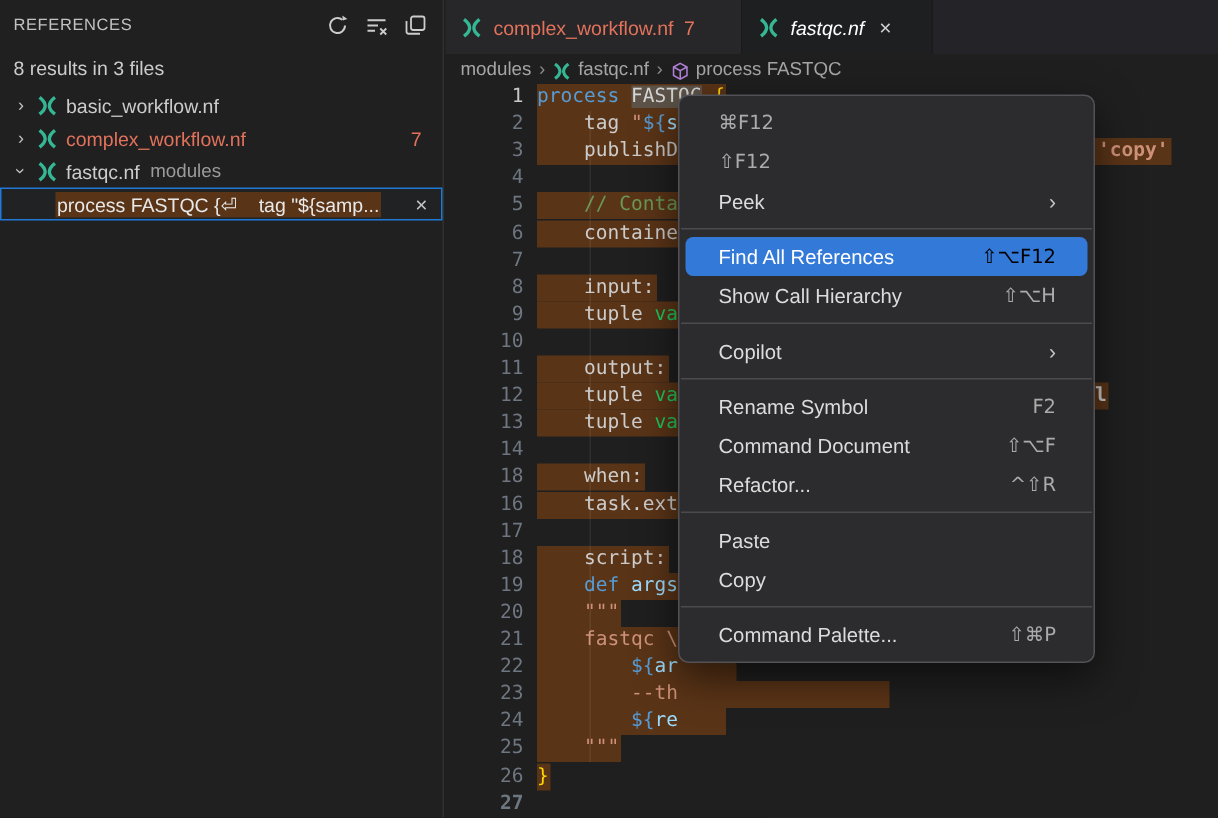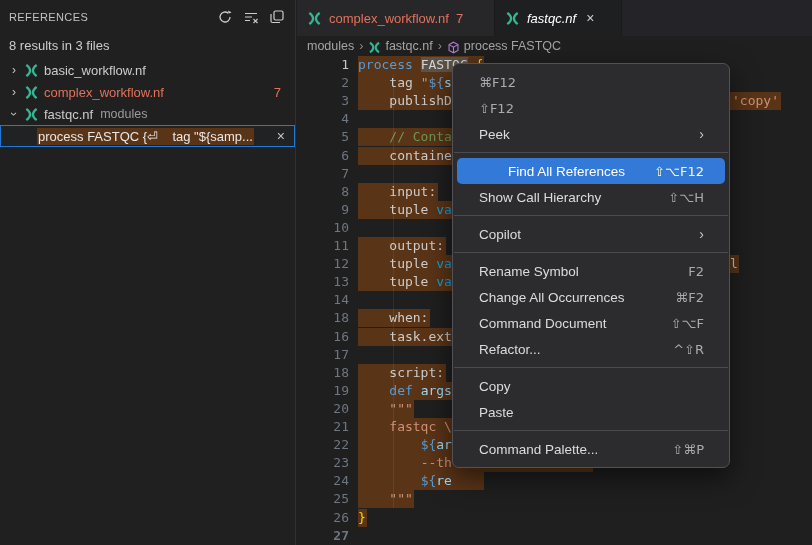--- a/index.html
+++ b/index.html
@@ -46,39 +46,39 @@
   .breadcrumb .nf { margin-right:4px; position:relative; top:1px; }
   .breadcrumb .sym { margin-right:4px; position:relative; top:1px; }
 
   
   .code-row { position:absolute; left:297px; width:515px; height:18.1px;
               font-family:"DejaVu Sans Mono", monospace; font-size:13px; line-height:18.1px; }
   .code-row .num { position:absolute; left:0; top:0; width:52px; text-align:right; color:#6e7681; }
   .code-row .num.cur { color:#c8c8c8; }
   .code-row .hl { position:absolute; left:61px; top:0; height:18.1px; background:#5a3417; }
   .code-row .code { position:absolute; left:61px; top:0; white-space:pre; }
-  .code-row .frag { position:absolute; top:0; white-space:pre; }
+  .code-row .frag { position:absolute; top:0; white-space:pre;font-weight:bold; }
   .tok-p { color:#cccccc; } .tok-k { color:#569cd6; } .tok-s { color:#ce9178; }
-  .tok-c { color:#6a9955; } .tok-f { color:#0ea5e9; } .tok-v { color:#9cdcfe; }
+  .tok-c { color:#6a9955; } .tok-f { color:#22c55e; } .tok-v { color:#9cdcfe; }
   .tok-g { color:#ffd700; }
   .tok-w { color:#d6d6d6; background:#5d5348; }
   .indent-guide { position:absolute; left:393px; top:74px; width:1px; height:434px;
                   background:rgba(255,255,255,.07); }
 
   
   .menu { position:absolute; left:452px; top:63px; width:278px; background:#2c2c2e;
           border:1px solid #525256; border-radius:7px; padding:5px 0;
           box-shadow:0 10px 28px rgba(0,0,0,.55); z-index:10; }
   .menu-item { height:26px; margin:0 4px; border-radius:5px; display:flex; align-items:center;
                padding:0 21px 0 22px; font-size:13.5px; color:#dcdcdc; cursor:pointer; }
   .menu-item .mi-label { flex:1; white-space:nowrap; }
   .menu-item .mi-short { color:#ababab; font-family:"DejaVu Sans", sans-serif; font-size:13px; }
   .menu-item .mi-sub { color:#c8c8c8; font-size:14px; }
-  .menu-item.hilite { background:#3379d8; color:#ffffff;text-align:center; }
-  .menu-item.hilite .mi-short { color:#fef9c3; }
+  .menu-item.hilite { background:#3379d8; color:#ffffff; }
+  .menu-item.hilite .mi-short { color:#000000; }
   .menu-sep { height:1px; background:#4b4b4f; margin:5px 1px; }
 
   svg { display:block; }
 </style>
 </head>
 <body>
 
 <div class="app">
 
   <div class="sidebar">
@@ -342,37 +342,33 @@
       <div class="menu-item">
         <span class="mi-label">Copilot</span>
         <span class="mi-sub">›</span>
       </div>
       <div class="menu-sep"></div>
       <div class="menu-item">
         <span class="mi-label">Rename Symbol</span>
         <span class="mi-short">F2</span>
       </div>
       <div class="menu-item">
-        <span class="mi-label">Change All Occurrences</span>
-        <span class="mi-short">⌘F2</span>
-      </div>
-      <div class="menu-item">
         <span class="mi-label">Command Document</span>
         <span class="mi-short">⇧⌥F</span>
       </div>
       <div class="menu-item">
         <span class="mi-label">Refactor...</span>
         <span class="mi-short">^⇧R</span>
       </div>
       <div class="menu-sep"></div>
       <div class="menu-item">
+        <span class="mi-label">Paste</span>
+      </div>
+      <div class="menu-item">
         <span class="mi-label">Copy</span>
-      </div>
-      <div class="menu-item">
-        <span class="mi-label">Paste</span>
       </div>
       <div class="menu-sep"></div>
       <div class="menu-item">
         <span class="mi-label">Command Palette...</span>
         <span class="mi-short">⇧⌘P</span>
       </div>
     </div>
 
 </div>
 

